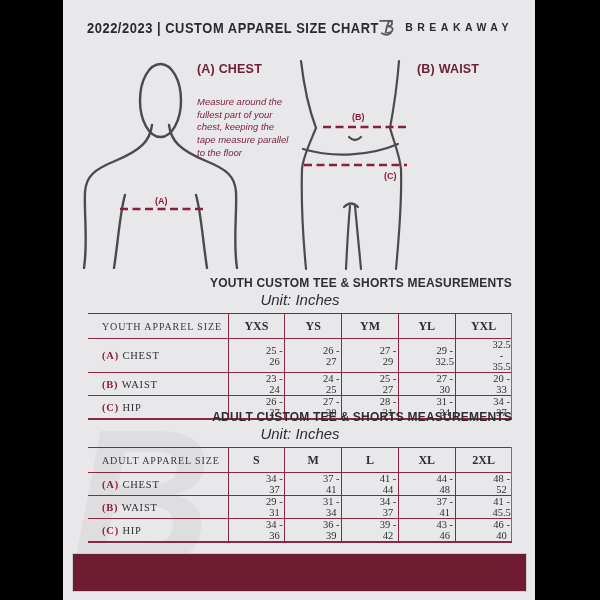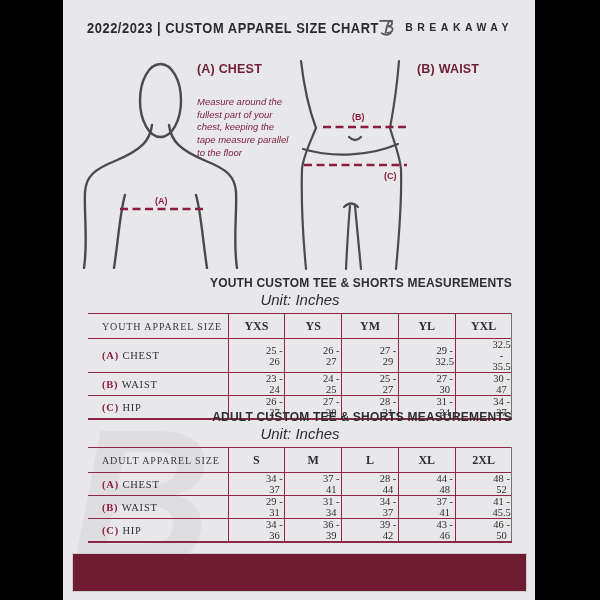--- a/index.html
+++ b/index.html
@@ -145,21 +145,21 @@
             <td>27 - 29</td>
             <td>29 - 32.5</td>
             <td>32.5 - 35.5</td>
           </tr>
           <tr>
             <td class="lblcell"><span class="pfx">(B)</span> <span>WAIST</span></td>
             <td>23 - 24</td>
             <td>24 - 25</td>
             <td>25 - 27</td>
             <td>27 - 30</td>
-            <td>30 - 47</td>
+            <td>20 - 33</td>
           </tr>
           <tr>
             <td class="lblcell"><span class="pfx">(C)</span> <span>HIP</span></td>
             <td>26 - 27</td>
             <td>27 - 28</td>
             <td>28 - 31</td>
             <td>31 - 34</td>
             <td>34 - 37</td>
           </tr>
         </tbody>
@@ -186,39 +186,39 @@
             <th>L</th>
             <th>XL</th>
             <th>2XL</th>
           </tr>
         </thead>
         <tbody>
           <tr>
             <td class="lblcell"><span class="pfx">(A)</span> <span>CHEST</span></td>
             <td>34 - 37</td>
             <td>37 - 41</td>
-            <td>28 - 44</td>
+            <td>41 - 44</td>
             <td>44 - 48</td>
             <td>48 - 52</td>
           </tr>
           <tr>
             <td class="lblcell"><span class="pfx">(B)</span> <span>WAIST</span></td>
             <td>29 - 31</td>
             <td>31 - 34</td>
             <td>34 - 37</td>
             <td>37 - 41</td>
             <td>41 - 45.5</td>
           </tr>
           <tr>
             <td class="lblcell"><span class="pfx">(C)</span> <span>HIP</span></td>
             <td>34 - 36</td>
             <td>36 - 39</td>
             <td>39 - 42</td>
             <td>43 - 46</td>
-            <td>46 - 50</td>
+            <td>46 - 40</td>
           </tr>
         </tbody>
       </table>
     </section>
 
     <div class="footer-bar"></div>
   </div>
 </div>
 
 </body></html>

